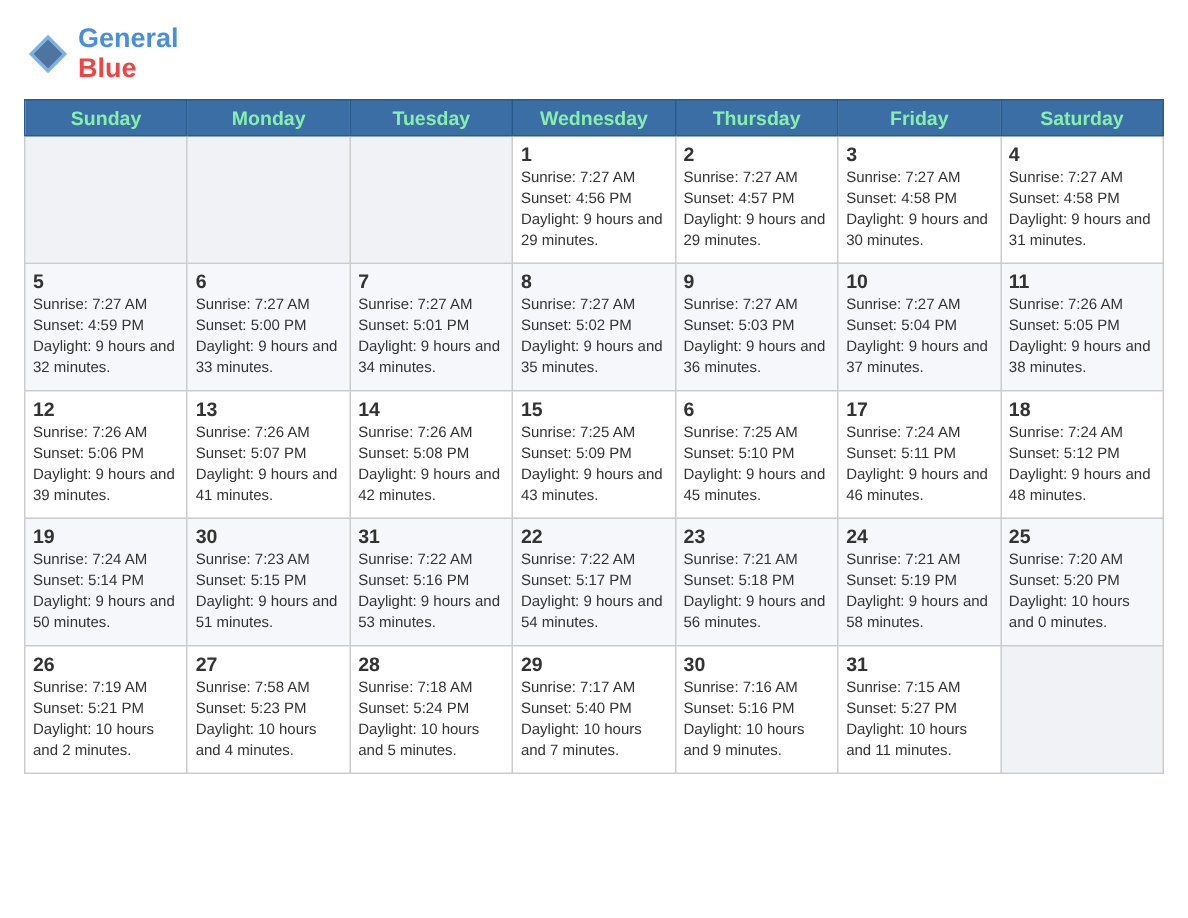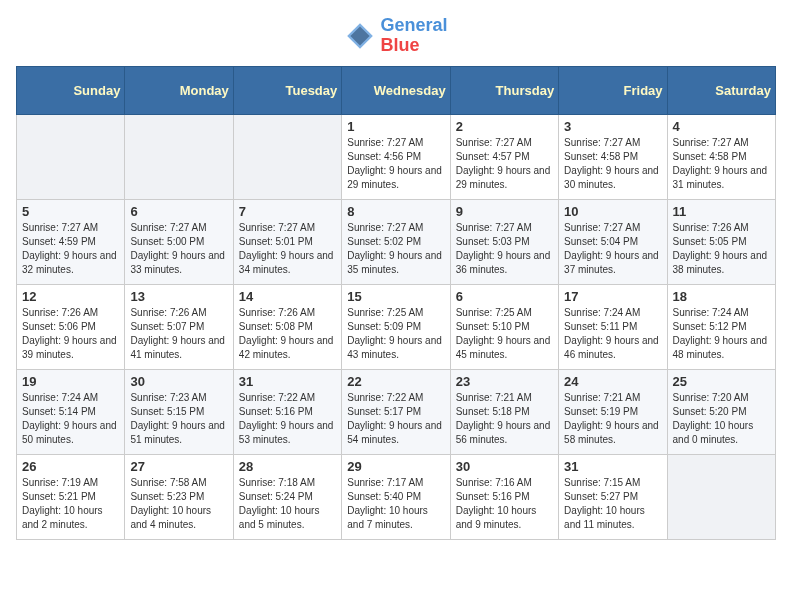--- a/index.html
+++ b/index.html
@@ -6,21 +6,21 @@
     body {
       font-family: Arial, sans-serif;
       background: #fff;
       width: 792px;
       min-height: 612px;
       padding: 16px;
     }
     .header {
       display: flex;
       justify-content: space-between;
-      align-items: center;
+      align-items: flex-start;
       margin-bottom: 10px;
       flex-direction: column;
     }
     .logo {
       display: flex;
       align-items: center;
       gap: 4px;
     }
     .logo-text {
       font-size: 18px;
@@ -47,25 +47,25 @@
       font-size: 16px;
       color: #444;
     }
     .calendar-table {
       width: 100%;
       border-collapse: collapse;
       border: 1px solid #ccc;
     }
     .calendar-table th {
       background: #3a6ea5;
-      color: #fef9c3;
+      color: #86efac;
       font-size: 13px;
       font-weight: bold;
-      padding: 16px 4px;
-      text-align: right;
+      padding: 4px 4px;
+      text-align: center;
       border: 1px solid #2a5a8a;
     }
     .calendar-table td {
       vertical-align: top;
       border: 1px solid #ccc;
       padding: 4px 5px;
       width: 108px;
       min-height: 80px;
       font-size: 10.5px;
       color: #333;

